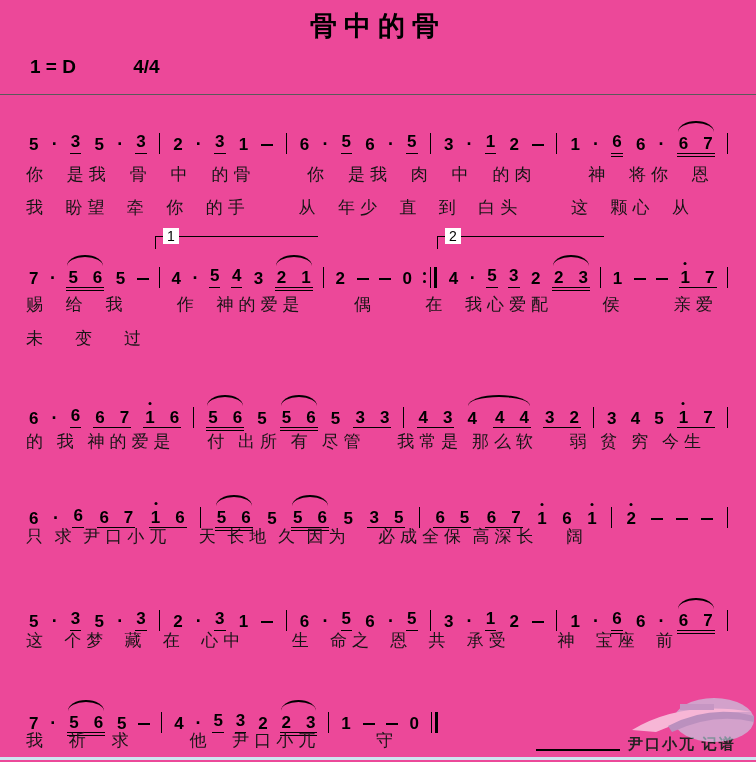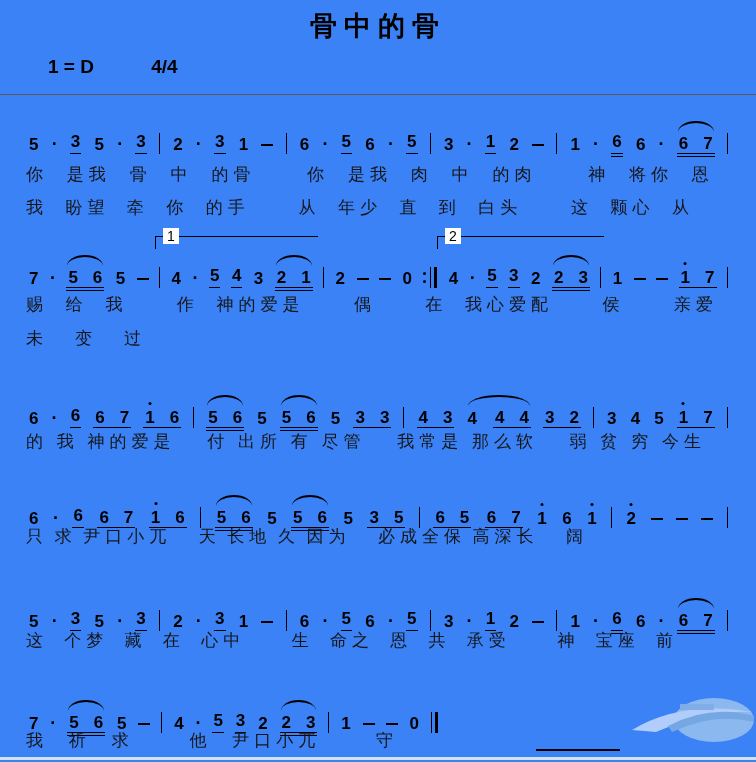--- a/index.html
+++ b/index.html
@@ -1,20 +1,20 @@
 <!DOCTYPE html>
 <html><head>
 <meta charset="utf-8">
 <style>
   html,body{margin:0;padding:0;background:#fff;}
-  .sheet{position:relative;width:756px;height:762px;background:#3b82f6;overflow:hidden;
+  .sheet{position:relative;width:756px;height:762px;background:#ec4899;overflow:hidden;
          font-family:"Liberation Sans",sans-serif;color:#111;}
   .title{position:absolute;top:8px;left:0;right:0;text-align:center;
          font-family:"Liberation Serif",serif;font-weight:bold;font-size:27px;letter-spacing:7px;color:#000;}
-  .keyline{position:absolute;top:56px;left:48px;font-weight:bold;font-size:19px;color:#000;}
+  .keyline{position:absolute;top:56px;left:30px;font-weight:bold;font-size:19px;color:#000;}
   .keyline .time{margin-left:52px;}
   .toprule{position:absolute;top:94px;left:0;width:756px;height:1px;background:#5a5a5a;}
 
   .row{position:absolute;display:flex;justify-content:space-between;align-items:flex-end;}
   .notes{height:36px;}
   .nt{position:relative;font-weight:bold;font-size:17px;line-height:19px;padding:0 1px;color:#000;}
   .u1{border-bottom:1px solid #000;padding-bottom:2px;}
   .u2{border-bottom:1px solid #000;padding-bottom:2px;}
   .u2::after{content:"";position:absolute;left:0;right:0;bottom:-4px;height:1px;background:#000;}
   .hi::before{content:"";position:absolute;top:-6px;left:50%;transform:translateX(-50%);
@@ -432,20 +432,21 @@
         <span class="syl">求</span>
         <span class="lgap"></span>
         <span class="syl">他</span>
         <span class="syl">尹口小兀</span>
         <span class="lgap"></span>
         <span class="syl">守</span>
       </div>
     </div>
 
   <div class="sigline"></div>
+  <div class="credit">尹口小兀 记谱</div>
   <div class="wm">
     <svg width="134" height="64" viewBox="0 0 134 64">
       <ellipse cx="92" cy="34" rx="40" ry="22" fill="#c3dced"></ellipse>
       <path d="M10 44 Q60 14 130 26 Q86 24 34 46 Z" fill="#ffffff"></path>
       <path d="M46 40 Q88 18 132 30 L132 36 Q92 26 50 46 Z" fill="#9cc0d8"></path>
       <rect x="58" y="18" width="34" height="6" fill="#aecbe0"></rect>
     </svg>
   </div>
   <div class="bline"></div>
 </div>

